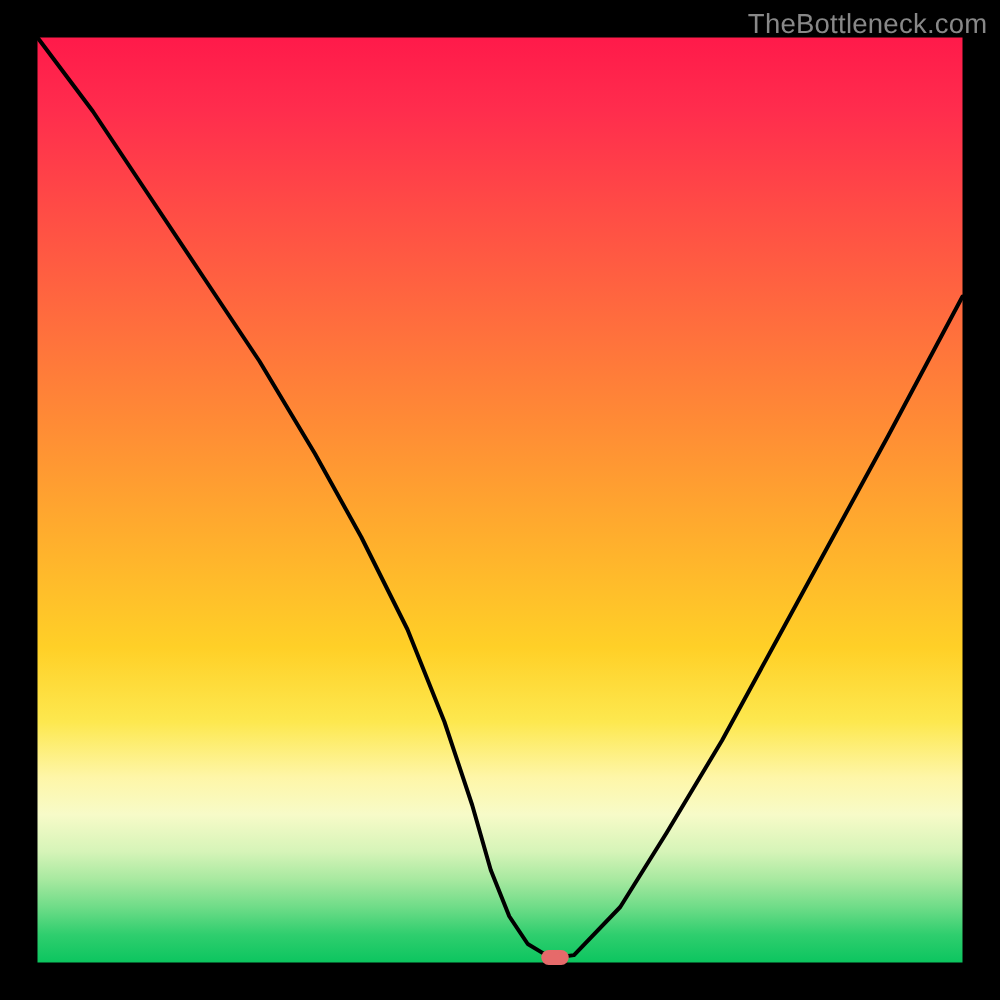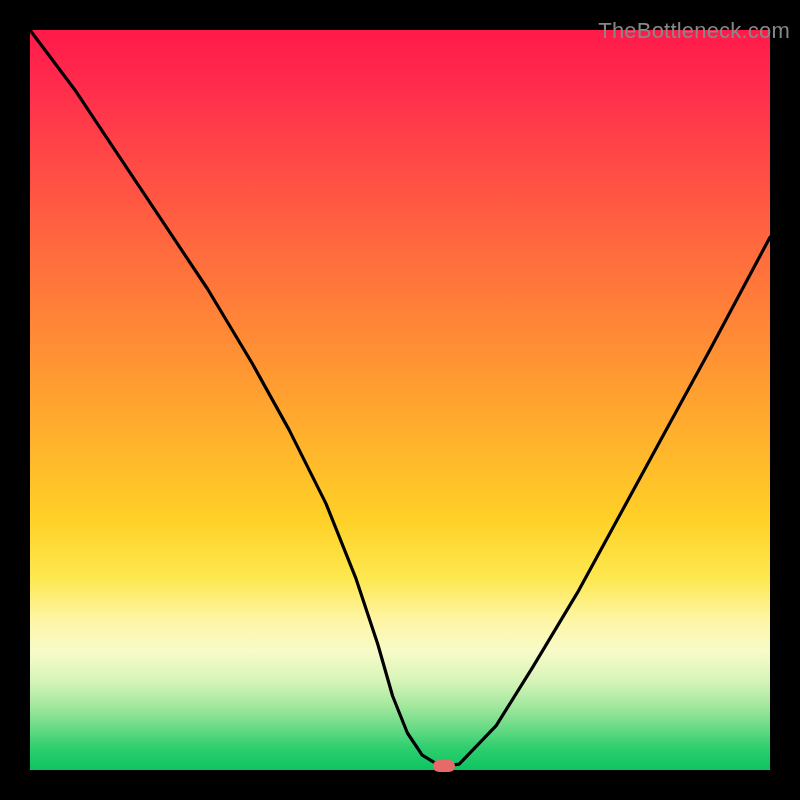--- a/index.html
+++ b/index.html
@@ -45,21 +45,20 @@
   }
   .attribution {
     position: absolute;
     top: 6px;
     right: 10px;
     color: #888;
     font-size: 22px;
     font-weight: 500;
     letter-spacing: 0.2px;
     user-select: none;
-    margin-top: 12px;
   }
   svg.curve {
     position: absolute;
     inset: 0;
     width: 100%;
     height: 100%;
     overflow: visible;
   }
   .marker {
     position: absolute;

